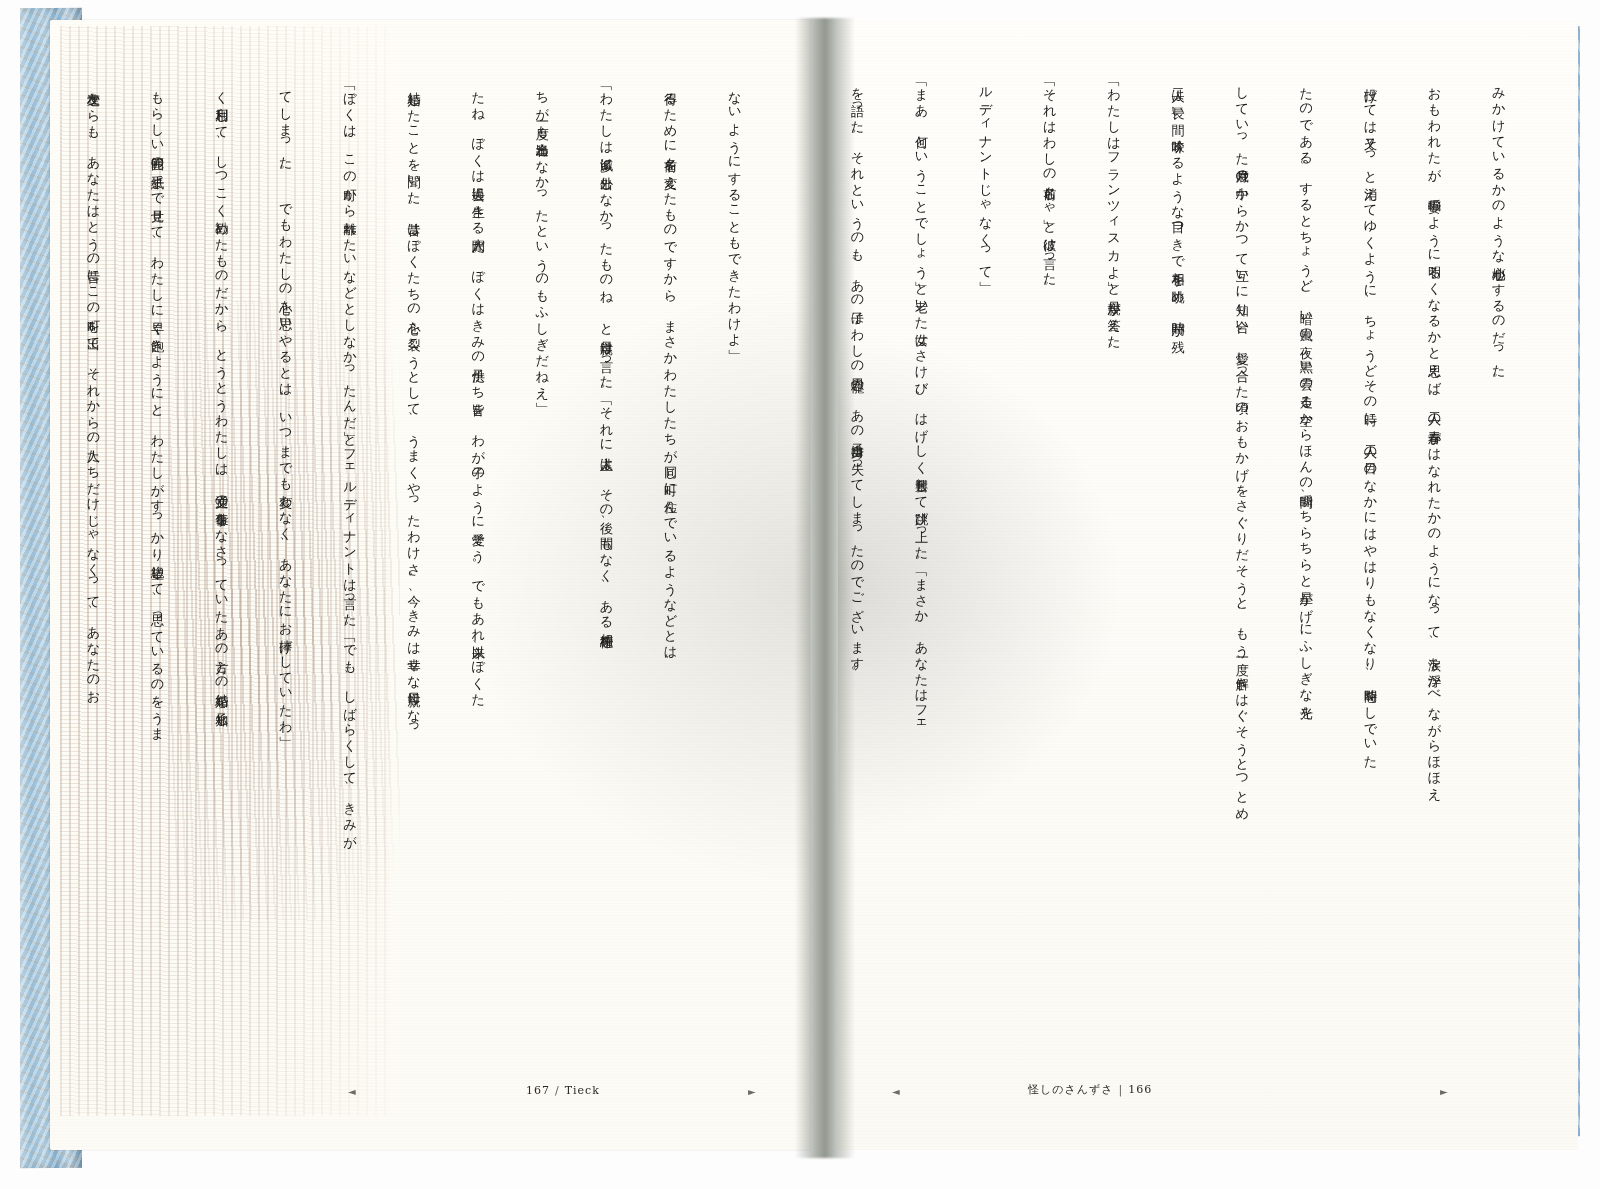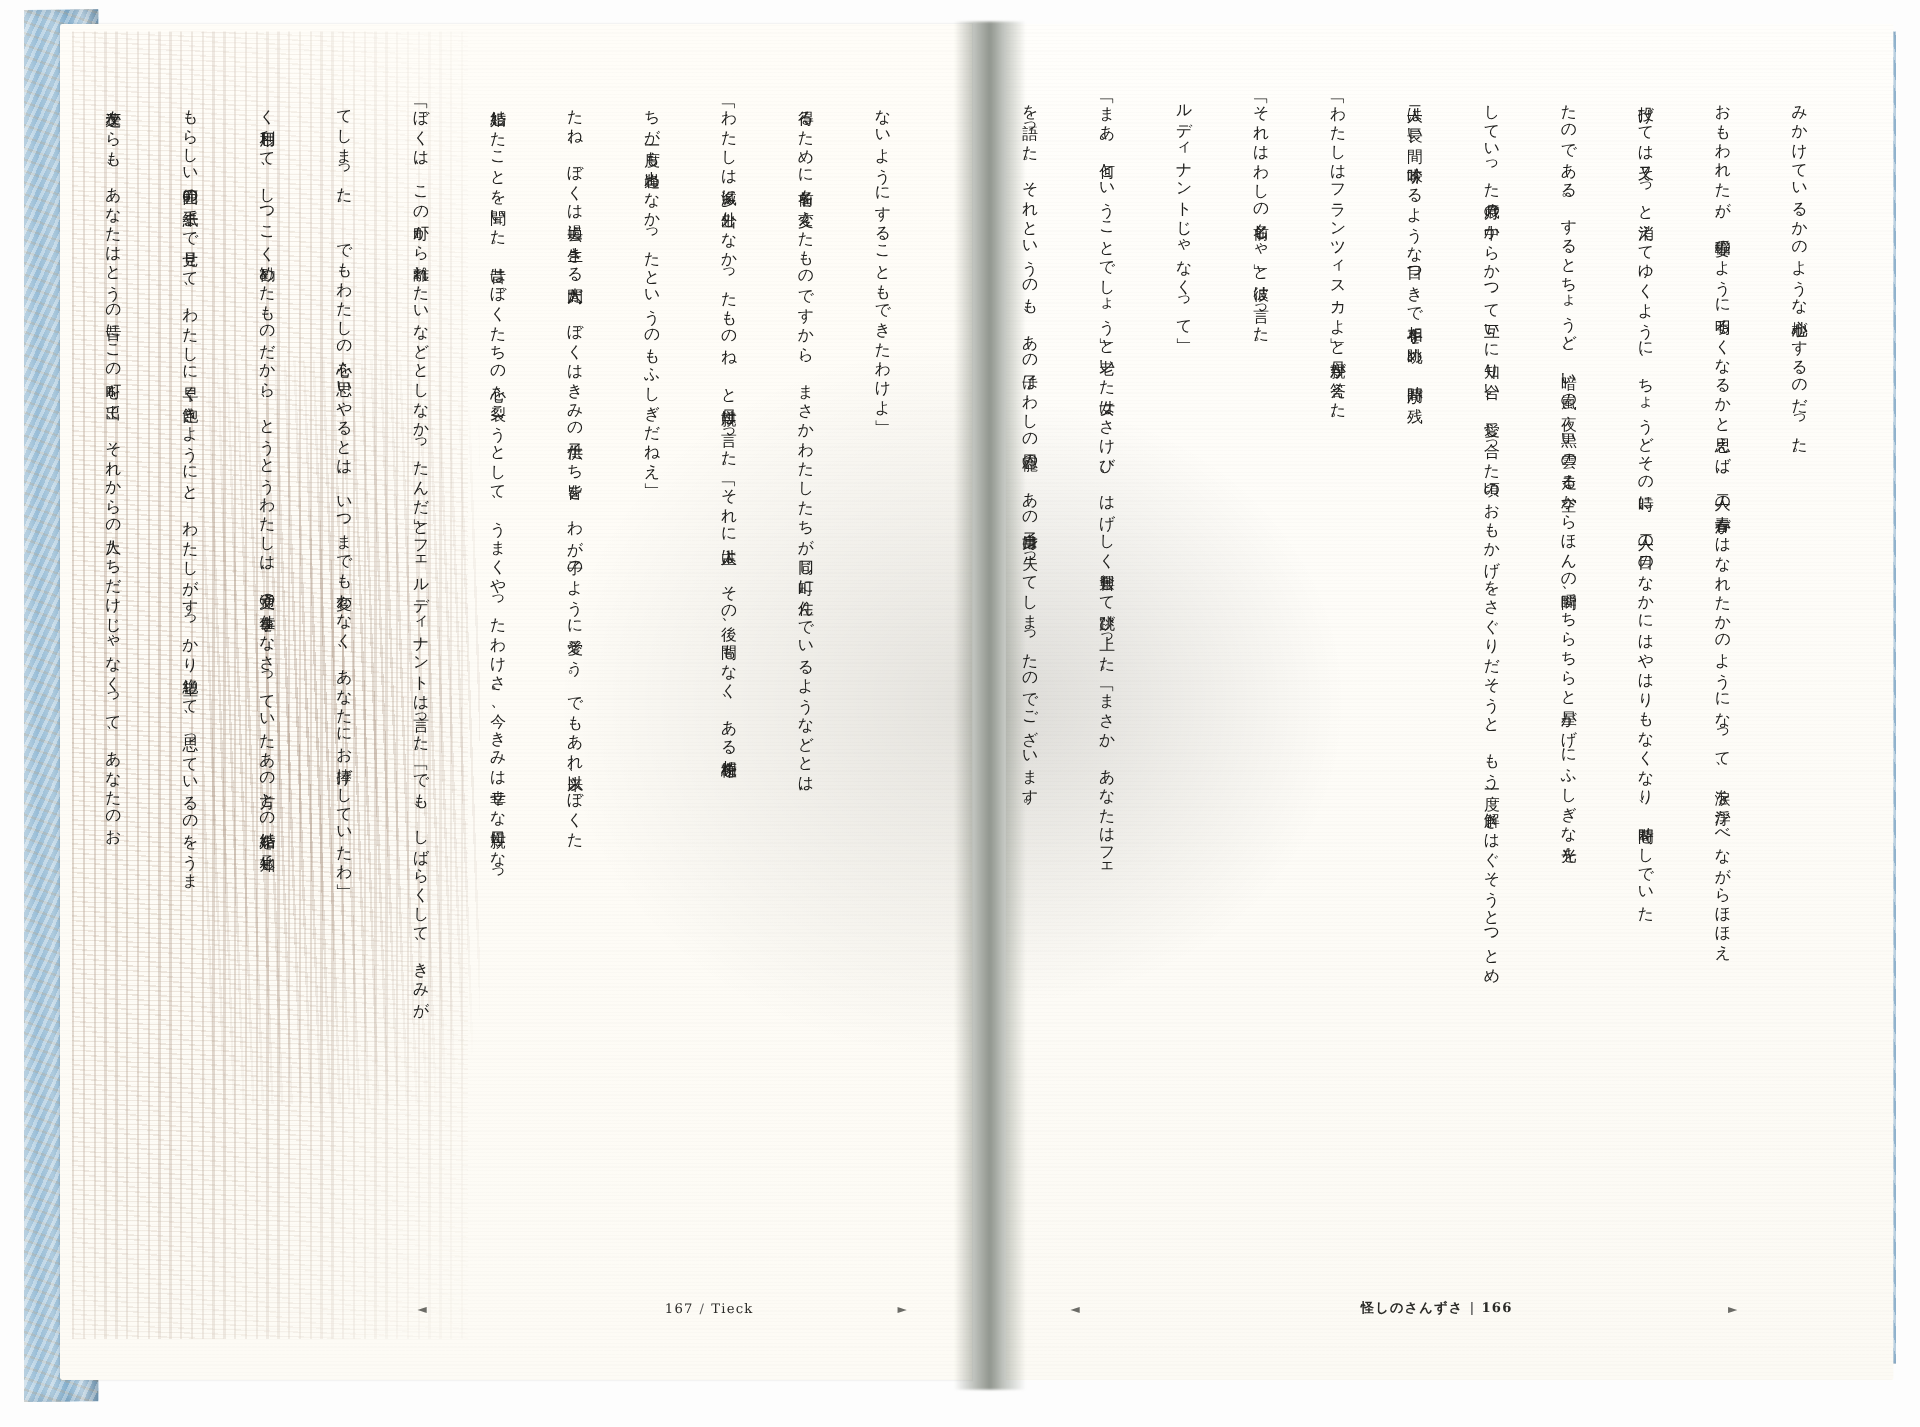--- a/index.html
+++ b/index.html
@@ -204,22 +204,22 @@
   
   .footer {
     position: absolute;
     bottom: 92px;
     font-size: 11px;
     color: #2a2a27;
     letter-spacing: 1px;
     font-family: "DejaVu Serif", serif;
     white-space: nowrap;
   }
-  .footer-left  { left: 554px; margin-top: 45px; }
-  .footer-right { left: 1134px; font-weight: bold; }
+  .footer-left  { left: 526px; margin-top: 45px; }
+  .footer-right { left: 1028px; }
   .folio-sep { padding: 0 5px; color:#555; }
 
   .corner-mark {
     position: absolute;
     bottom: 92px;
     font-size: 10px;
     color: #6b6b66;
   }
   .corner-left-in  { left: 348px; }
   .corner-left-out { left: 748px; }

